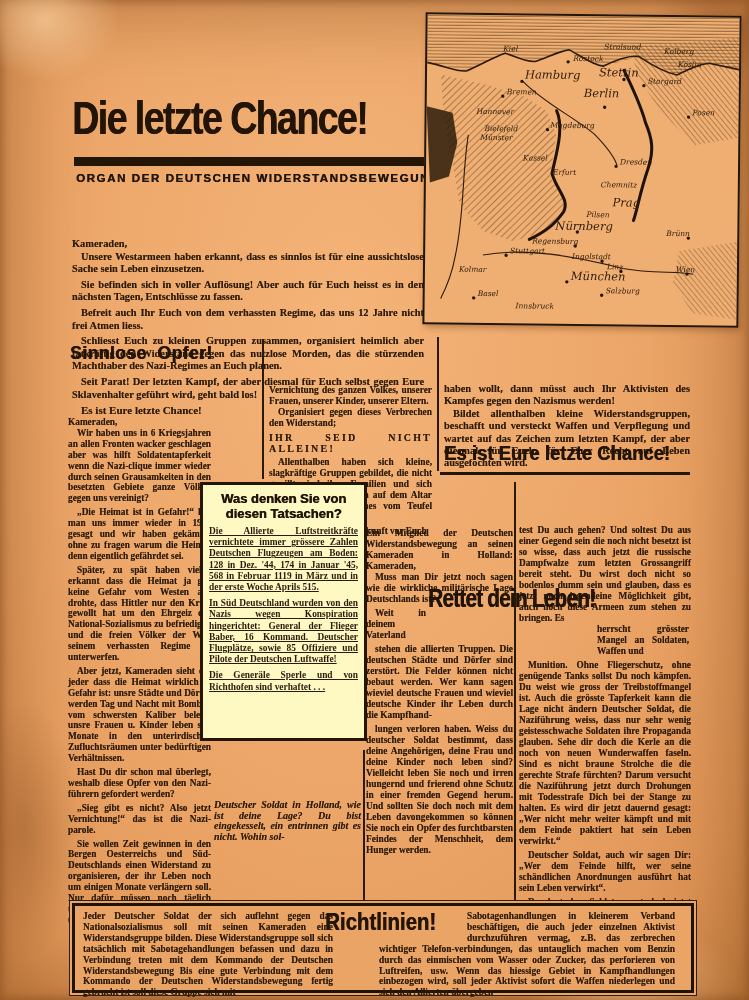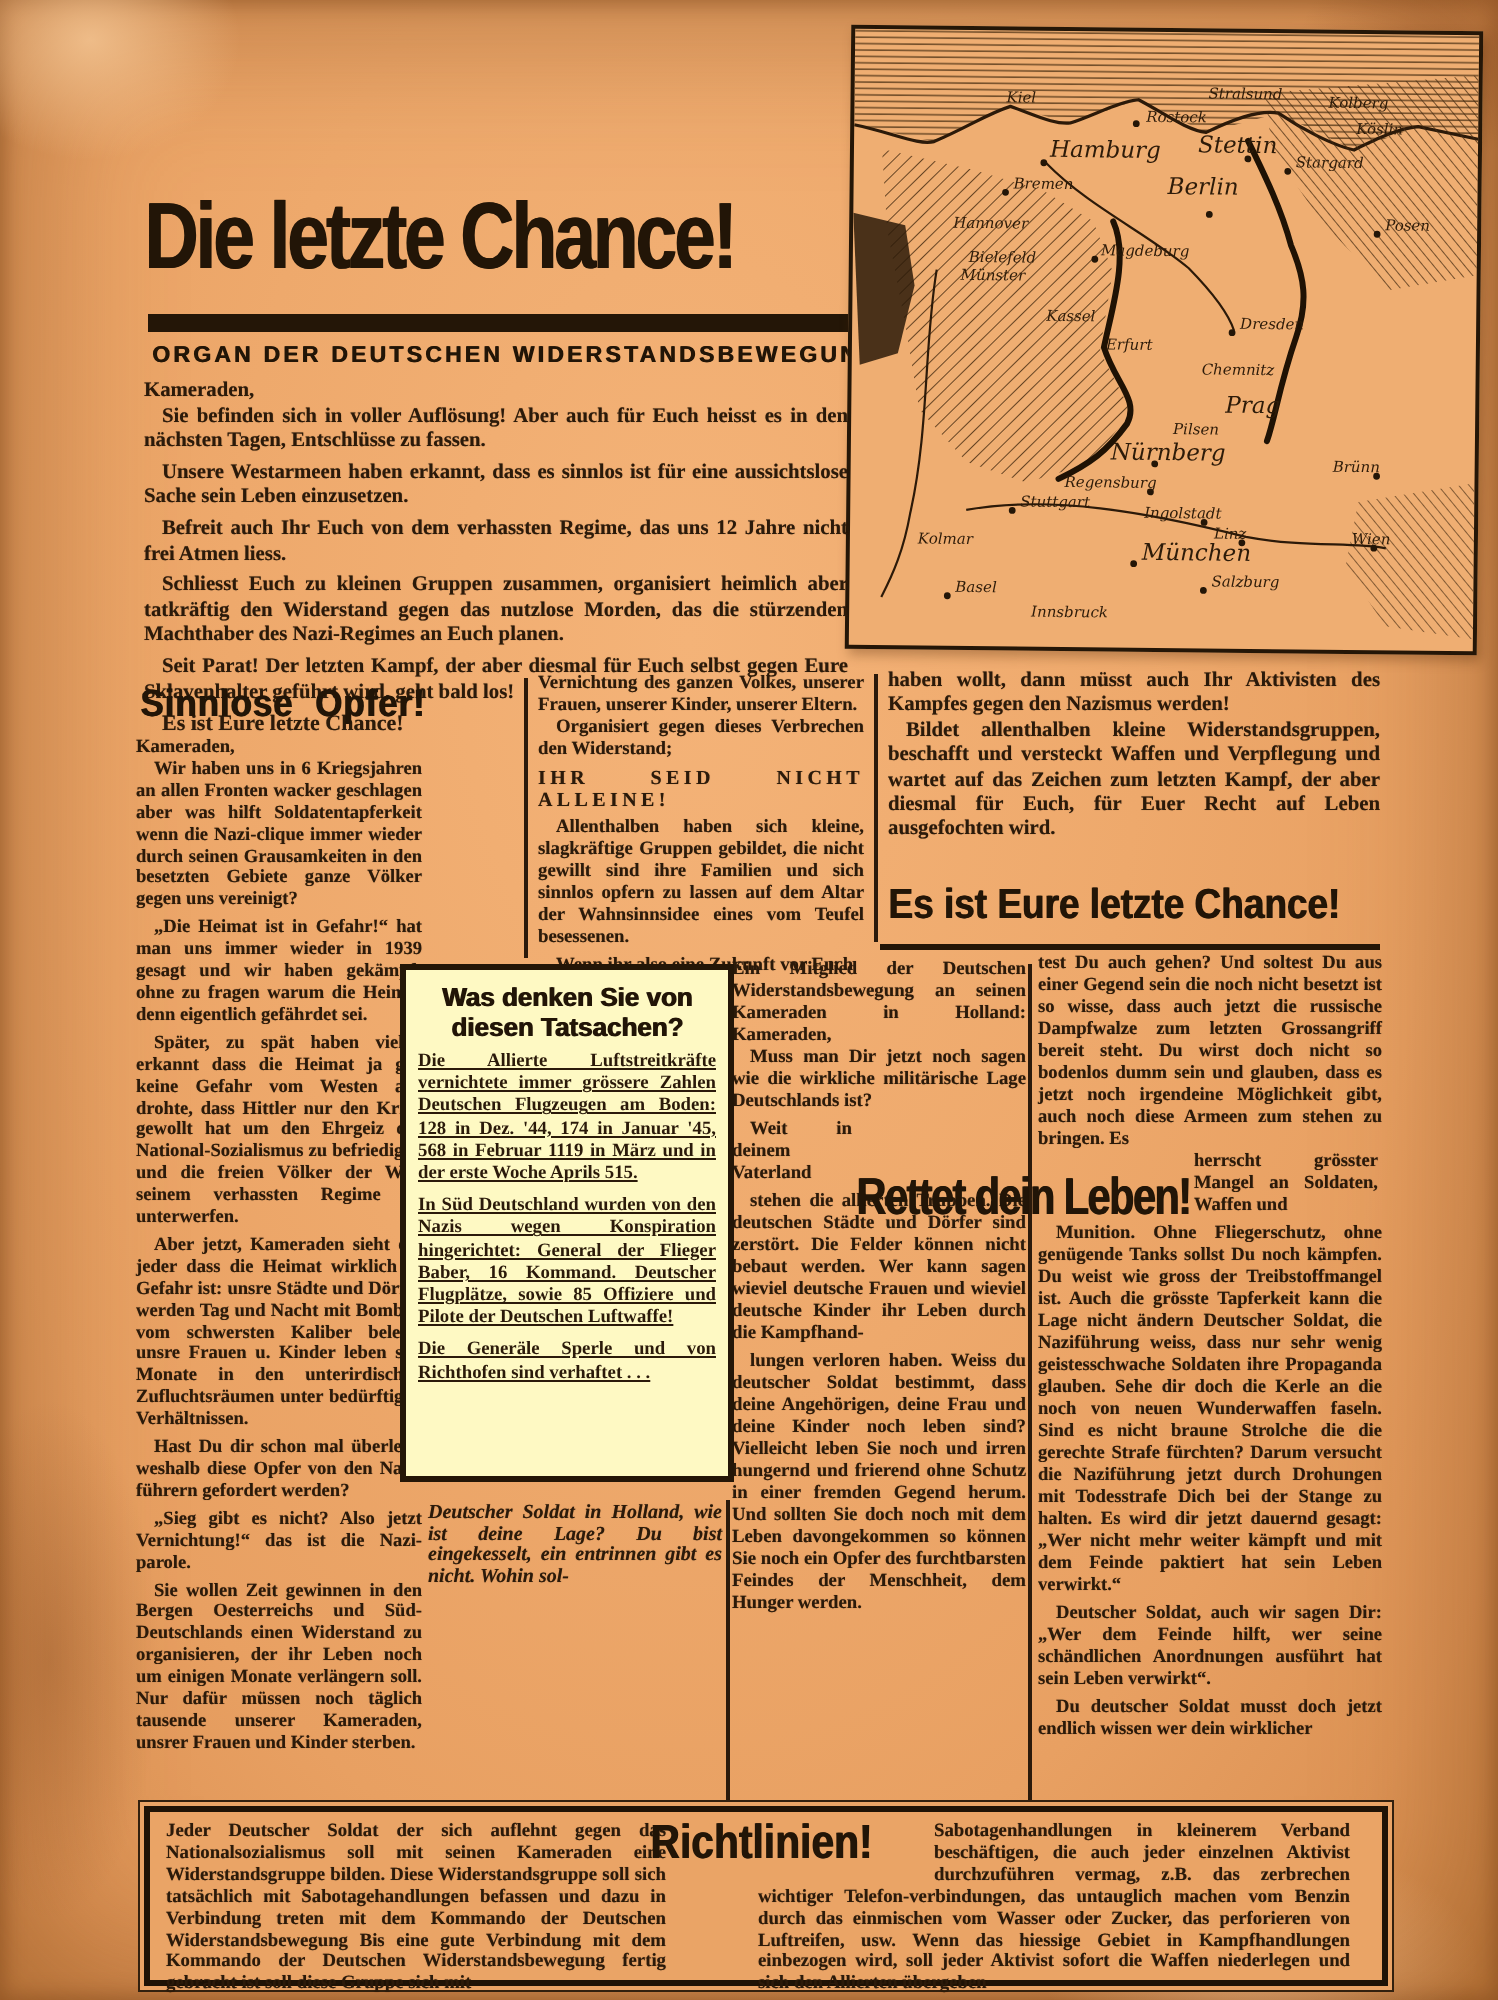--- a/index.html
+++ b/index.html
@@ -10,21 +10,21 @@
       radial-gradient(ellipse at 46% 32%, #f4b378 0%, #eea96c 40%, #e8a062 66%, #dd9355 85%, #c98343 100%);
     box-shadow: inset 0 0 70px 18px rgba(138,77,28,.45), inset 0 0 10px 2px rgba(110,58,18,.5);}
   .stain{position:absolute;border-radius:50%;pointer-events:none;}
   .s1{left:-30px;top:-40px;width:150px;height:120px;background:radial-gradient(closest-side,rgba(246,200,150,.8),rgba(246,200,150,0));}
   .s2{right:-40px;top:-30px;width:140px;height:110px;background:radial-gradient(closest-side,rgba(120,60,20,.35),rgba(120,60,20,0));}
   .s3{left:-30px;bottom:40px;width:110px;height:260px;background:radial-gradient(closest-side,rgba(120,62,22,.28),rgba(120,62,22,0));}
   .s4{right:10px;bottom:-40px;width:220px;height:120px;background:radial-gradient(closest-side,rgba(244,196,150,.5),rgba(244,196,150,0));}
   .txt{position:absolute;font-weight:700;color:#2b1a0a;text-align:justify;
        text-shadow:0 0 .4px rgba(43,26,10,.55);}
   .txt p{margin:0 0 3px;text-indent:9px;line-height:inherit;}
-  .txt p.sal{text-indent:0;margin-bottom:0;}
+  .txt p.sal{text-indent:0;margin-bottom:0;margin-top:48px;}
   .head{position:absolute;font-family:"Liberation Sans",sans-serif;font-weight:700;color:#221507;
         text-shadow:.6px 0 0 currentColor;white-space:nowrap;}
 
   .masthead-title{left:72px;top:90px;font-size:47px;letter-spacing:-2px;transform:scaleX(.8);transform-origin:left top;}
   .masthead-rule{position:absolute;left:74px;top:157px;width:352px;height:9px;background:#241607;}
   .masthead-sub{left:76px;top:172px;font-size:11.5px;letter-spacing:1.6px;text-shadow:.4px 0 0 currentColor;}
 
   .intro{left:72px;top:190px;width:352px;font-size:10.4px;line-height:12.6px;}
   .intro .last{font-size:11px;}
 
@@ -167,22 +167,22 @@
           <circle cx="49" cy="283" r="1.7" fill="#241607"></circle>
           <text x="53" y="281">Basel</text>
           <text x="91" y="293">Innsbruck</text>
           <text x="34" y="257">Kolmar</text>
         </g>
     </svg>
   </div>
 
   <div class="txt intro">
     <p class="sal">Kameraden,</p>
+    <p>Unsere Westarmeen haben erkannt, dass es sinnlos ist für eine aussichtslose Sache sein Leben einzusetzen.</p>
     <p>Sie befinden sich in voller Auflösung! Aber auch für Euch heisst es in den nächsten Tagen, Entschlüsse zu fassen.</p>
-    <p>Unsere Westarmeen haben erkannt, dass es sinnlos ist für eine aussichtslose Sache sein Leben einzusetzen.</p>
     <p>Befreit auch Ihr Euch von dem verhassten Regime, das uns 12 Jahre nicht frei Atmen liess.</p>
     <p>Schliesst Euch zu kleinen Gruppen zusammen, organisiert heimlich aber tatkräftig den Widerstand gegen das nutzlose Morden, das die stürzenden Machthaber des Nazi-Regimes an Euch planen.</p>
     <p>Seit Parat! Der letzten Kampf, der aber diesmal für Euch selbst gegen Eure Sklavenhalter geführt wird, geht bald los!</p>
     <p class="last">Es ist Eure letzte Chance!</p>
   </div>
 
   <div class="vrule vr1"></div>
   <div class="vrule vr2"></div>
   <div class="vrule vr3"></div>
   <div class="vrule vr4"></div>

